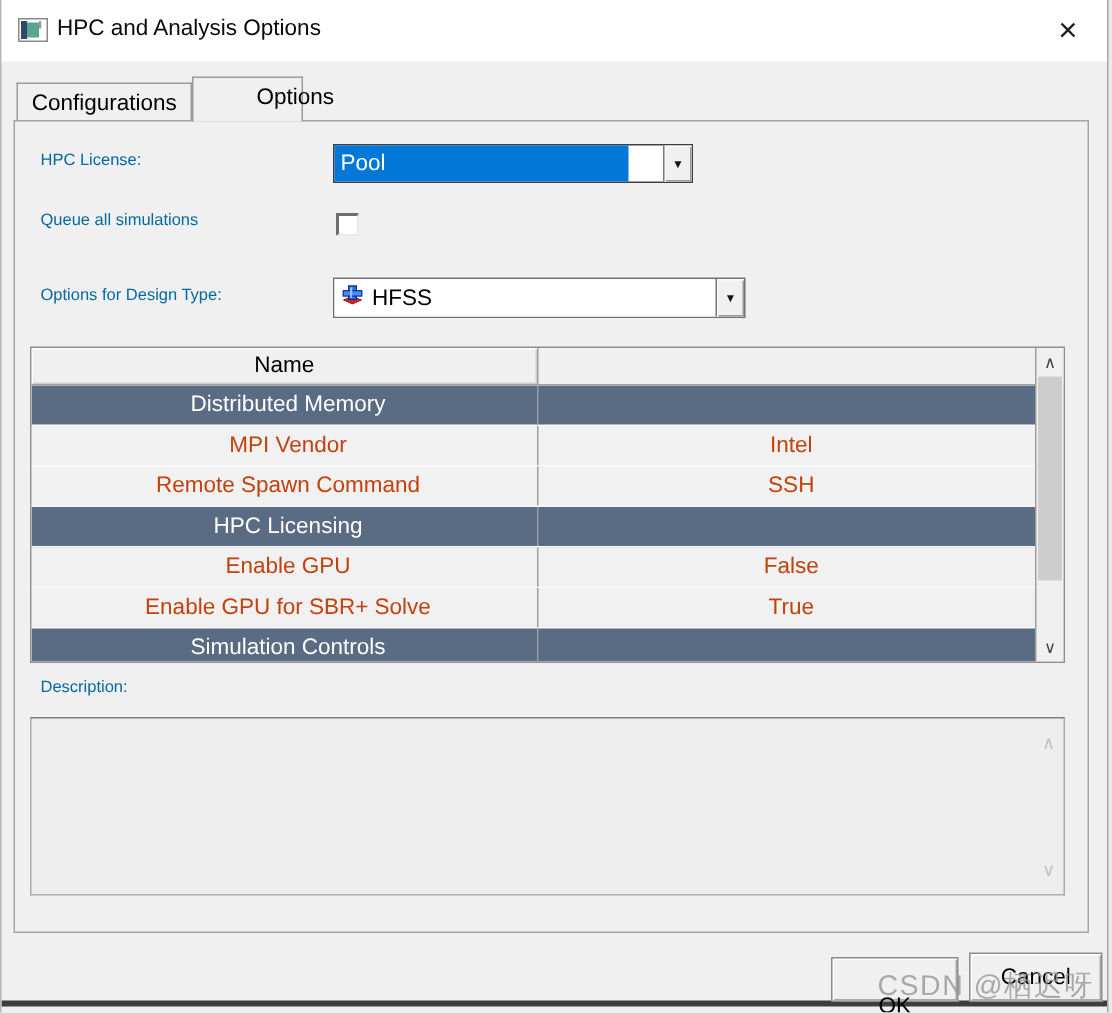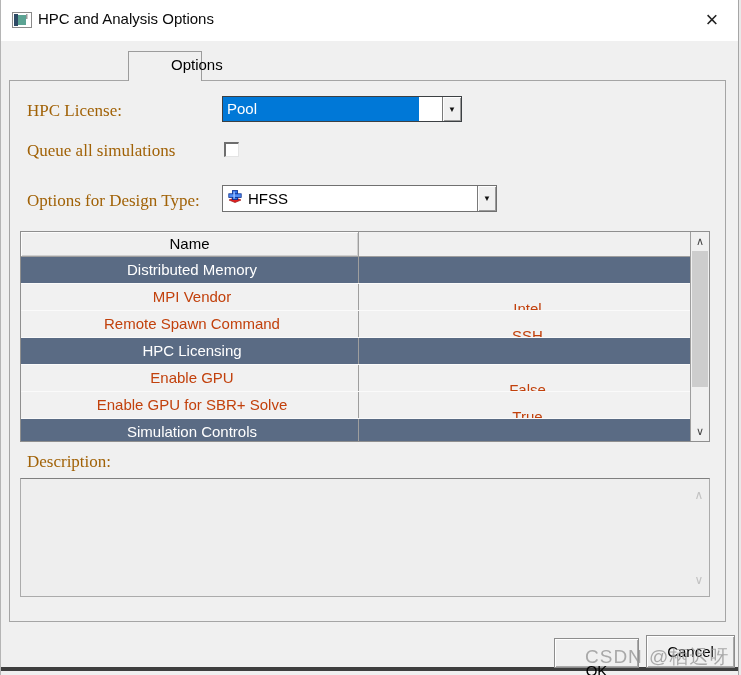--- a/index.html
+++ b/index.html
@@ -17,21 +17,21 @@
     display:flex; align-items:center; justify-content:center; font-size:22px; color:#222;
     font-weight:300; cursor:default; }
   
   .tab { position:absolute; background:#f0f0f0; border:1px solid #9c9c9c; border-bottom:none;
     font-size:15px; text-align:center; padding-top:4px; }
   #tab-configurations { left:10px; top:55px; width:117px; height:25px; }
   #tab-options { left:127px; top:51px; width:74px; height:30px; z-index:3; background:#f0f0f0;padding-left:42px; }
   
   #tabpage { position:absolute; left:8px; top:80px; width:717px; height:542px;
     border:1px solid #a5a5a5; background:#f0f0f0; z-index:2; }
-  .form-label { position:absolute; font-size:17px; color:#a16207;font-family:Liberation Serif, serif; }
+  .form-label { position:absolute; font-size:11px; color:#0369a1; }
   
   .combo { position:absolute; display:flex; background:#fff; }
   #combo-license { left:212px; top:15px; width:240px; height:26px; border:1px solid #3c4043;gap:23px; }
   #combo-license .sel { flex:1; background:#0078d7; color:#fff; font-size:15px; padding:3px 0 0 4px; }
   .combo .arrow-btn { width:19px; background:#f0f0f0; border-left:1px solid #7a7a7a;
     display:flex; align-items:center; justify-content:center; font-size:8px; color:#111;
     box-shadow: inset 1px 1px 0 #fdfdfd, inset -1px -1px 0 #9a9a9a; }
   #combo-design { left:212px; top:104px; width:275px; height:27px; border:1px solid #707070; }
   #combo-design .sel2 { flex:1; display:flex; align-items:center; gap:5px; padding-left:4px;
     font-size:15px; color:#000; background:#fff; }
@@ -44,21 +44,21 @@
     border:1px solid #8f8f8f; background:#f1f1f1; overflow:hidden; }
   #tbl-header { display:flex; height:25px; background:#f0f0f0; border-bottom:1px solid #9e9e9e; }
   #tbl-header .h1 { width:338px; border-right:1px solid #9e9e9e; }
   #tbl-header .h2 { flex:1; margin-right:19px; }
   #tbl-header .hcell { text-align:center; font-size:15px; padding-top:3px;
     box-shadow: inset 1px 1px 0 #fcfcfc, inset -1px -1px 0 #cfcfcf; }
   #tbl-body { position:absolute; left:0; top:25px; right:19px; bottom:0; overflow:hidden; }
   .trow { display:flex; height:27px; border-bottom:1px solid #fafafa; font-size:15px;text-align:center; }
   .trow .c1 { width:338px; border-right:1px solid #9e9e9e; padding:4px 0 0 5px;
     white-space:nowrap; overflow:hidden; }
-  .trow .c2 { flex:1; padding:16px 0 0 6px; white-space:nowrap; overflow:hidden; }
+  .trow .c2 { flex:1; padding:4px 0 0 6px; white-space:nowrap; overflow:hidden; }
   .trow.section { background:#5a6b84; color:#ffffff; }
   .trow.item { background:#f1f1f1; color:#c2410c; }
   
   #tbl-scroll { position:absolute; right:0; top:0; width:19px; height:100%;
     background:#f0f0f0; border-left:1px solid #9e9e9e; }
   .scroll-arrow { position:absolute; left:0; width:100%; height:18px; display:flex;
     align-items:center; justify-content:center; font-size:11px; color:#444; }
   #tbl-scroll .up { top:0; }
   #tbl-scroll .down { bottom:1px; }
   #tbl-thumb { position:absolute; left:1px; top:19px; width:16px; height:136px; background:#cdcdcd; }
@@ -92,20 +92,21 @@
         <rect x="0.5" y="0.5" width="19" height="15" fill="#ffffff" stroke="#8a8a8a"></rect>
         <rect x="2" y="2" width="4" height="12" fill="#2e4a66"></rect>
         <rect x="6" y="3" width="8" height="10" fill="#5ba393"></rect>
         <rect x="14" y="2" width="1.5" height="5" fill="#9a9a9a"></rect>
       </svg>
     </span>
     <span id="title-text">HPC and Analysis Options</span>
     <span id="close-btn">×</span>
   </div>
 
+  <div class="tab" id="tab-configurations">Configurations</div>
   <div class="tab" id="tab-options">Options</div>
 
   <div id="tabpage">
 
     <span class="form-label" style="left:17px; top:20px;">HPC License:</span>
     <div class="combo" id="combo-license">
       <div class="sel">Pool</div>
       <div class="arrow-btn">▼</div>
     </div>
 

